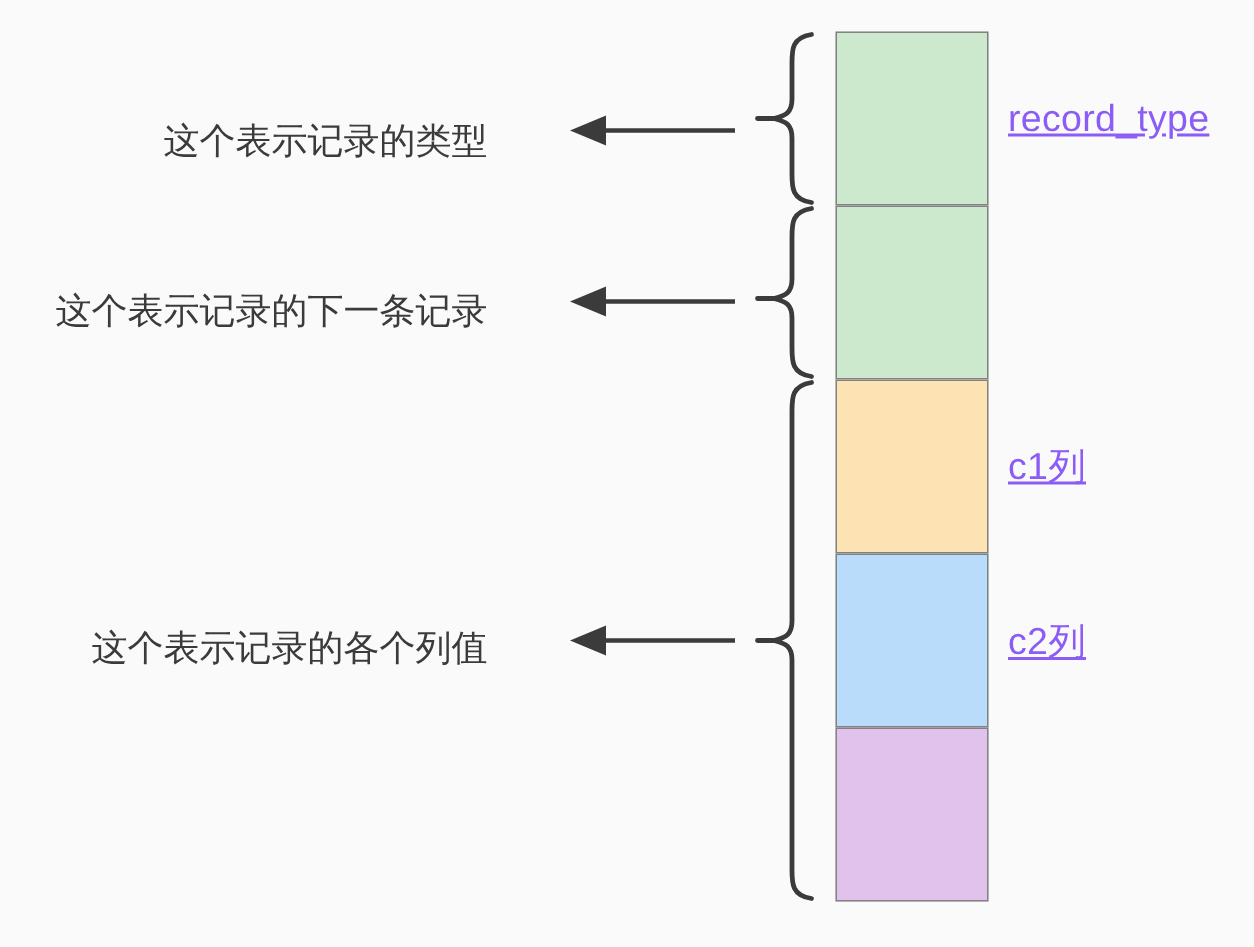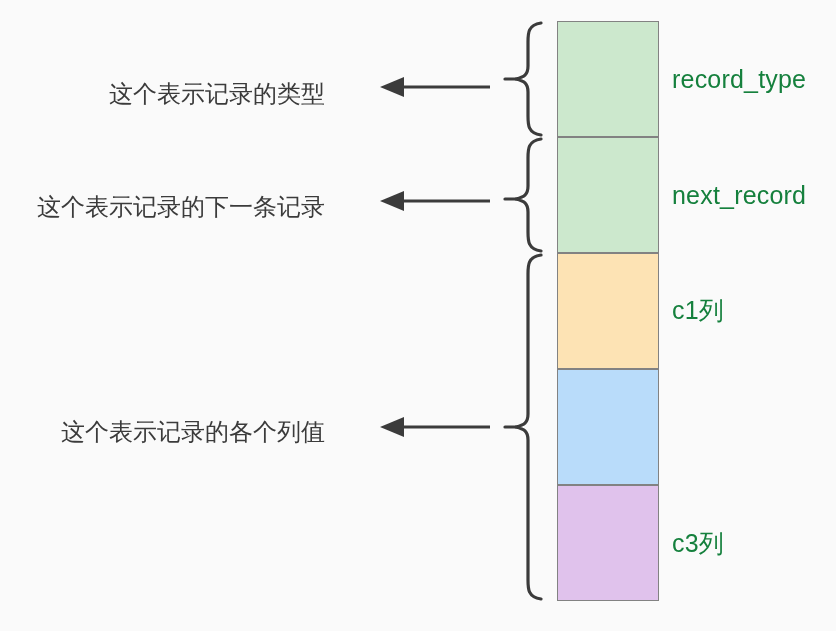--- a/index.html
+++ b/index.html
@@ -33,23 +33,24 @@
     box-sizing: border-box;
     border: 1px solid #828282;
   }
   .field-label {
     position: absolute;
     left: 672px;
     height: 116px;
     display: flex;
     align-items: center;
     font-size: 25px;
-    color: #15803d;
+    color: #8b5cf6;
     white-space: nowrap;
     letter-spacing: 0.2px;
+    text-decoration: underline;
   }
   .annotation {
     position: absolute;
     right: 511px;
     width: 420px;
     text-align: right;
     font-size: 24px;
     color: #3b3b3b;
     white-space: nowrap;
     transform: translateY(-50%);
@@ -60,23 +61,22 @@
 
 <div id="diagram">
 
   <div class="record-block" style="top:21px;  background:#cce8cd;"></div>
   <div class="record-block" style="top:137px; background:#cce8cd;"></div>
   <div class="record-block" style="top:253px; background:#fde3b4;"></div>
   <div class="record-block" style="top:369px; background:#b9dcfa;"></div>
   <div class="record-block" style="top:485px; background:#e0c2ec;"></div>
 
   <div class="field-label" style="top:21px;">record_type</div>
-  <div class="field-label" style="top:137px;">next_record</div>
   <div class="field-label" style="top:252px;">c1列</div>
-  <div class="field-label" style="top:485px;">c3列</div>
+  <div class="field-label" style="top:369px;">c2列</div>
 
   <svg id="vector-layer" viewBox="0 0 836 631" xmlns="http://www.w3.org/2000/svg">
 
     <path d="M 541 23
              C 528 25, 528 33, 528 42
              L 528 66
              C 528 75, 524 77, 516 79
              C 524 81, 528 83, 528 92
              L 528 116
              C 528 125, 528 133, 541 135" fill="none" stroke="#3b3b3b" stroke-width="3.2" stroke-linecap="round" stroke-linejoin="round"></path>

